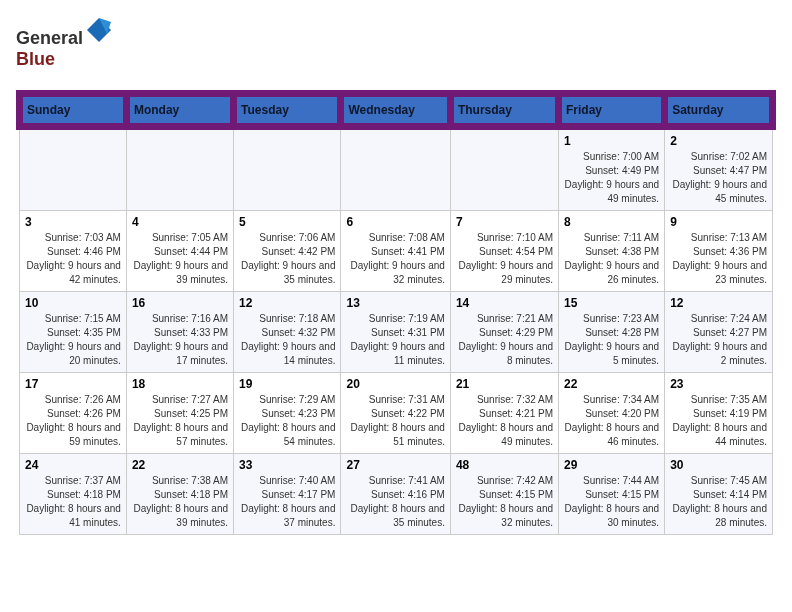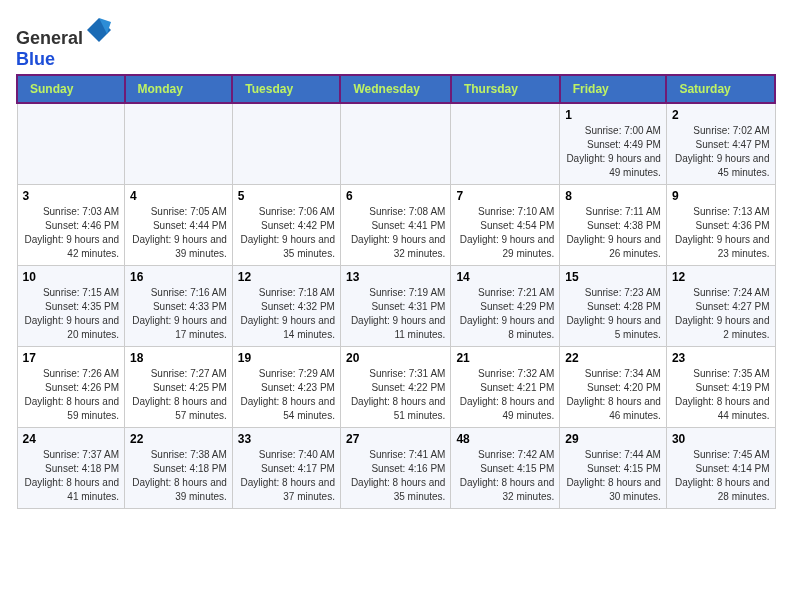--- a/index.html
+++ b/index.html
@@ -7,35 +7,35 @@
       font-family: Arial, sans-serif;
       background: #fff;
       width: 792px;
       min-height: 612px;
       padding: 16px;
     }
     .header {
       display: flex;
       justify-content: space-between;
       align-items: flex-end;
-      margin-bottom: 4px;
+      margin-bottom: 20px;
     }
     .logo {
       display: flex;
       align-items: center;
     }
     .logo-text-general {
       font-size: 18px;
       font-weight: bold;
       color: #333;
     }
     .logo-text-blue {
       font-size: 18px;
       font-weight: bold;
-      color: #1d4ed8;
+      color: #7f1d1d;
     }
     .logo-icon {
       width: 28px;
       height: 28px;
       margin-left: 2px;
     }
     .title-area {
       text-align: right;
     }
     .month-title {
@@ -47,26 +47,26 @@
       font-size: 15px;
       color: #555;
     }
     table {
       width: 100%;
       border-collapse: collapse;
       font-size: 11px;
     }
     thead th {
       background: #3a6fc4;
-      color: #bef264;
-      padding: 6px 12px;
+      color: #0f172a;
+      padding: 6px 4px;
       text-align: left;
       font-size: 12px;
       font-weight: bold;
-      border: 2px solid #701a75;
+      border: 7px solid #701a75;
     }
     tbody td {
       border: 1px solid #ccc;
       vertical-align: top;
       padding: 4px 5px;
       width: 113px;
       min-height: 80px;
       background: #fff;
     }
     tbody tr:nth-child(odd) td {

